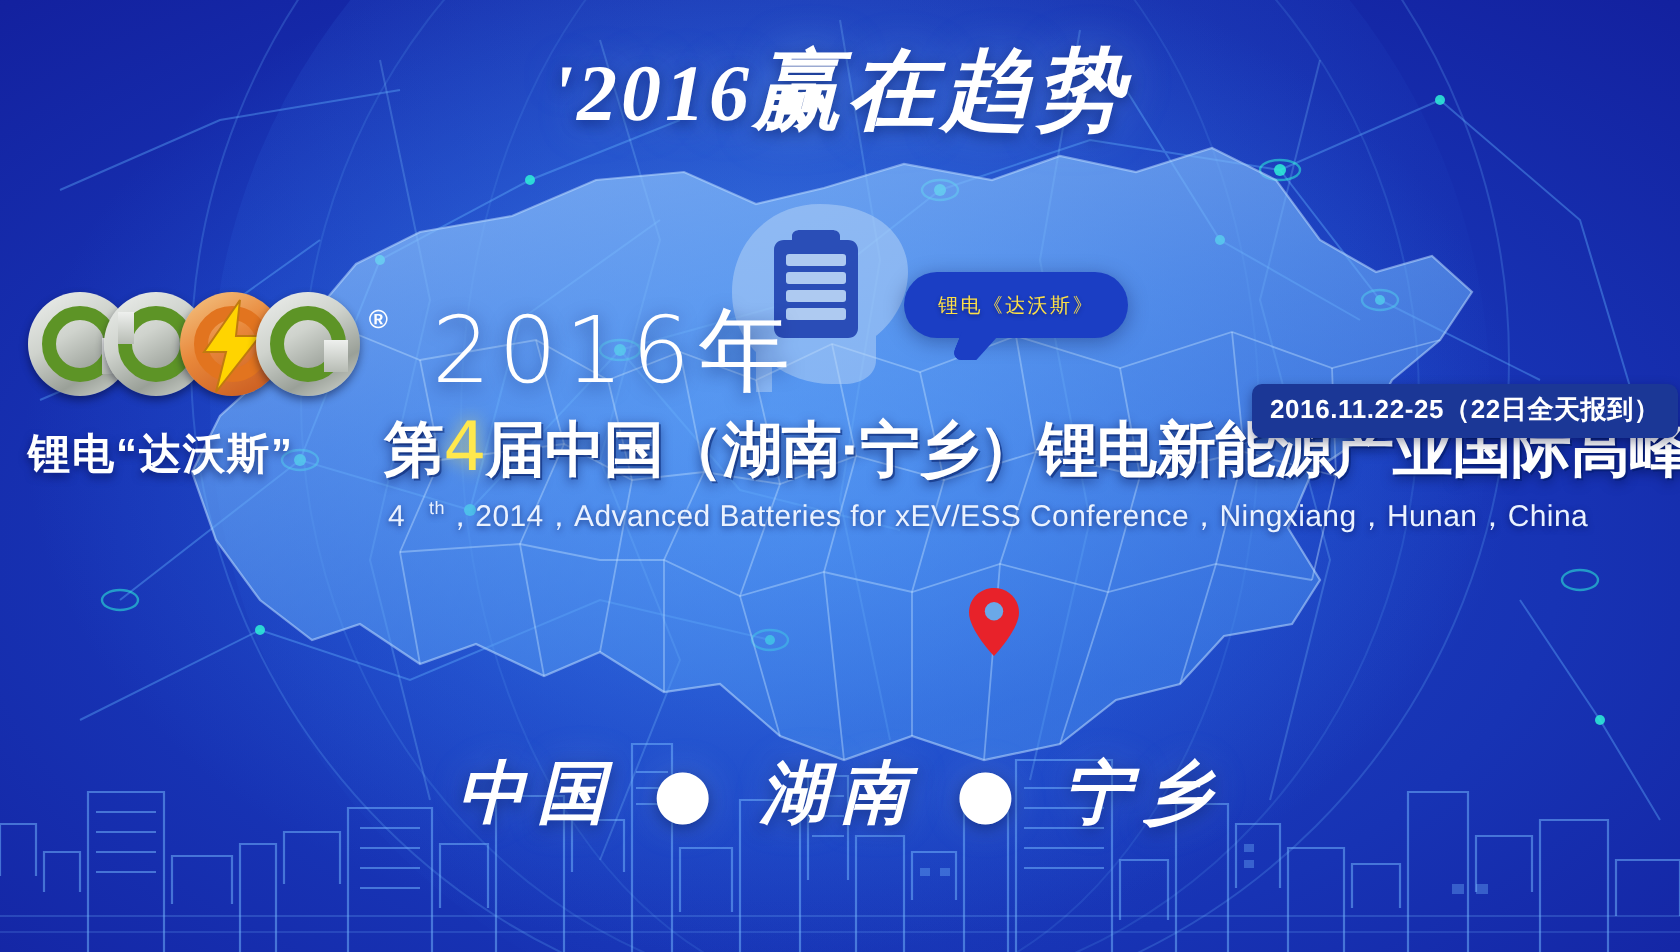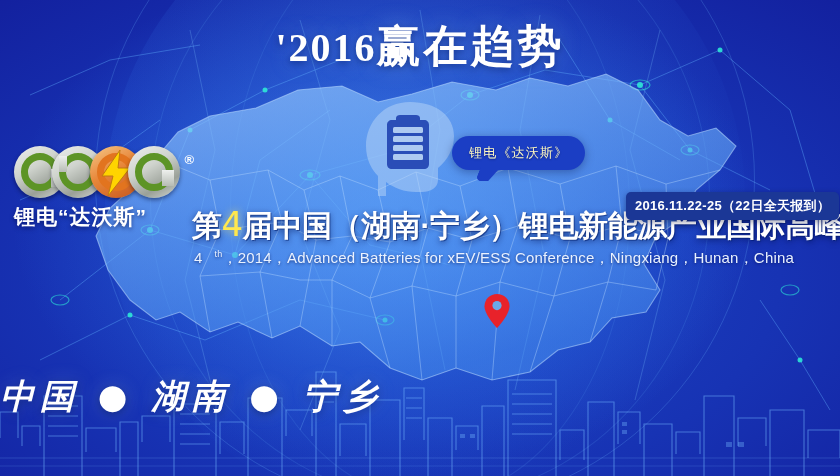--- a/index.html
+++ b/index.html
@@ -33,34 +33,34 @@
   .headicon{position:absolute;left:352px;top:96px;width:116px;height:108px;}
   .headicon svg{width:100%;height:100%;display:block;}
 
   
   .bubble{
     position:absolute;left:452px;top:136px;
     background:#1b3ec4;border-radius:19px;padding:7px 17px 8px;
     box-shadow:0 2px 10px rgba(0,10,60,.35);
   }
   .bubble span{
-    color:#fef9c3;font-size:13px;letter-spacing:1.2px;white-space:nowrap;
+    color:#fde047;font-size:10px;letter-spacing:1.2px;white-space:nowrap;
     text-shadow:0 1px 2px rgba(0,0,40,.4);
   }
   .bubble:after{
     content:"";position:absolute;left:26px;bottom:-11px;width:0;height:0;
     border-left:13px solid #1b3ec4;border-right:7px solid transparent;
     border-top:14px solid #1b3ec4;border-bottom:0;
     transform:skewX(-22deg);border-radius:0 0 0 6px;
   }
 
   
   .slogan{
     position:absolute;left:0;top:24px;width:840px;text-align:center;
-    color:#fff;font-size:44px;line-height:1;font-weight:700;
+    color:#fff;font-size:44px;line-height:1;font-weight:700;font-style:italic;
     font-family:"DejaVu Serif","Liberation Serif",serif;
     letter-spacing:3px;
     text-shadow:0 2px 7px rgba(0,20,90,.55),0 0 22px rgba(150,205,255,.35);
   }
   .slogan .yr{font-family:"Liberation Serif",serif;font-size:40px;letter-spacing:2px;}
 
   
   .logo{position:absolute;left:14px;top:146px;width:178px;}
   .logo .marks{position:relative;height:52px;}
   .badge{
@@ -79,21 +79,21 @@
   .badge.b i:after{content:"";position:absolute;left:-7px;top:-4px;width:8px;height:16px;background:linear-gradient(180deg,#eef0ee,#b7bcb4);}
   .badge.c i:after{content:"";position:absolute;right:-8px;top:10px;width:12px;height:16px;background:linear-gradient(180deg,#eef0ee,#b7bcb4);}
   .badge.e{background:linear-gradient(150deg,#f5c98a 0%,#e8873a 45%,#c5551c 100%);}
   .badge.e i{border-color:#e2741f;}
   .bolt{position:absolute;left:0;top:0;width:52px;height:52px;}
   .bolt svg{width:100%;height:100%;}
   .reg{
     position:absolute;right:-2px;top:6px;color:#fff;font-size:13px;font-weight:700;
   }
   .logo .sub{
-    margin-top:5px;color:#fff;font-size:21px;font-weight:700;letter-spacing:1px;
+    margin-top:15px;color:#fff;font-size:21px;font-weight:700;letter-spacing:1px;
     text-shadow:0 2px 4px rgba(0,10,70,.6);white-space:nowrap;
   }
 
   
   .year{
     position:absolute;left:216px;top:152px;color:#fff;font-size:46px;line-height:1;
     font-weight:300;letter-spacing:4px;
     font-family:"DejaVu Sans","Liberation Sans",sans-serif;
     text-shadow:0 2px 9px rgba(0,20,90,.55);
   }
@@ -118,21 +118,21 @@
   
   .datepill{
     position:absolute;left:626px;top:192px;
     background:#1b3796;border-radius:5px;padding:4px 9px 5px;
     box-shadow:0 2px 6px rgba(0,8,50,.4);
   }
   .datepill span{color:#fff;font-size:13px;font-weight:700;white-space:nowrap;letter-spacing:.3px;}
 
   
   .bottomloc{
-    position:absolute;left:0;top:374px;width:840px;
+    position:absolute;left:0;top:374px;width:840px;text-align:center;
     color:#fff;font-size:34px;font-weight:700;font-style:italic;letter-spacing:6px;
     font-family:"DejaVu Serif","Liberation Serif",serif;
     text-shadow:0 2px 8px rgba(0,20,95,.6),0 0 18px rgba(160,210,255,.3);
   }
 
   
   .pin{position:absolute;left:484px;top:294px;width:26px;height:34px;}
   .pin svg{width:100%;height:100%;display:block;}
 </style>
 </head>
@@ -324,20 +324,21 @@
         </span>
       </div>
       <div class="badge c" style="left:114px;">
           <i></i>
         </div>
       <span class="reg">®</span>
     </div>
     <div class="sub">锂电“达沃斯”</div>
   </div>
 
+  <div class="year">2016年</div>
 
   <div class="maintitle">
     <span>第</span><span class="four">4</span><span>届中国（湖南·宁乡）锂电新能源产业国际高峰论坛</span>
   </div>
 
   <div class="engtitle">
     <span>4</span><sup>th</sup><span>，2014，Advanced Batteries for xEV/ESS Conference，Ningxiang，Hunan，China</span>
   </div>
 
   <div class="datepill">

